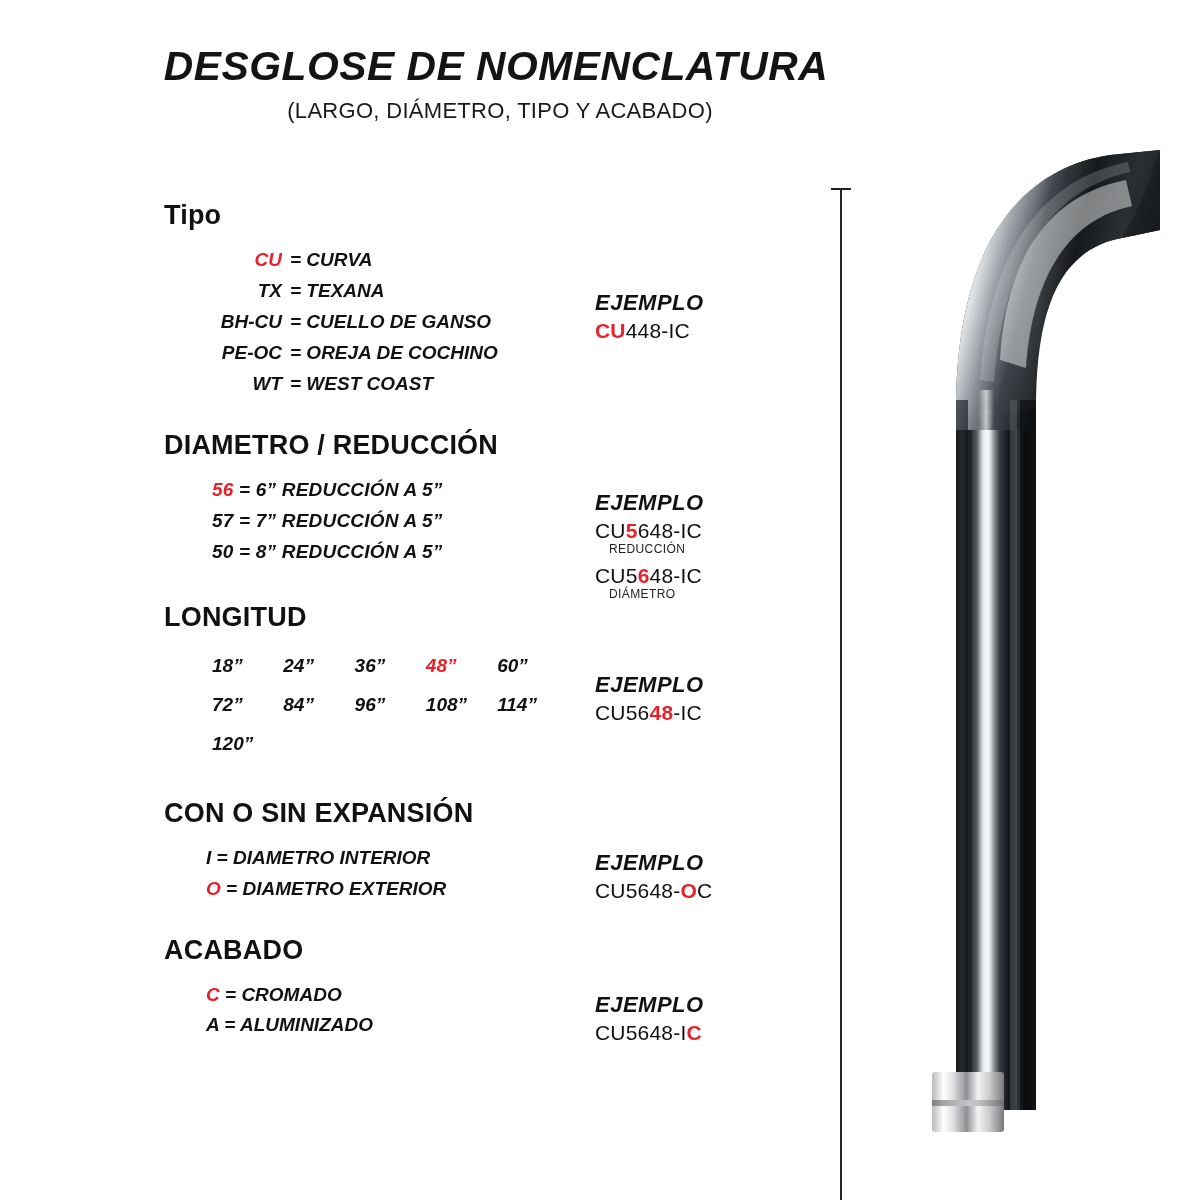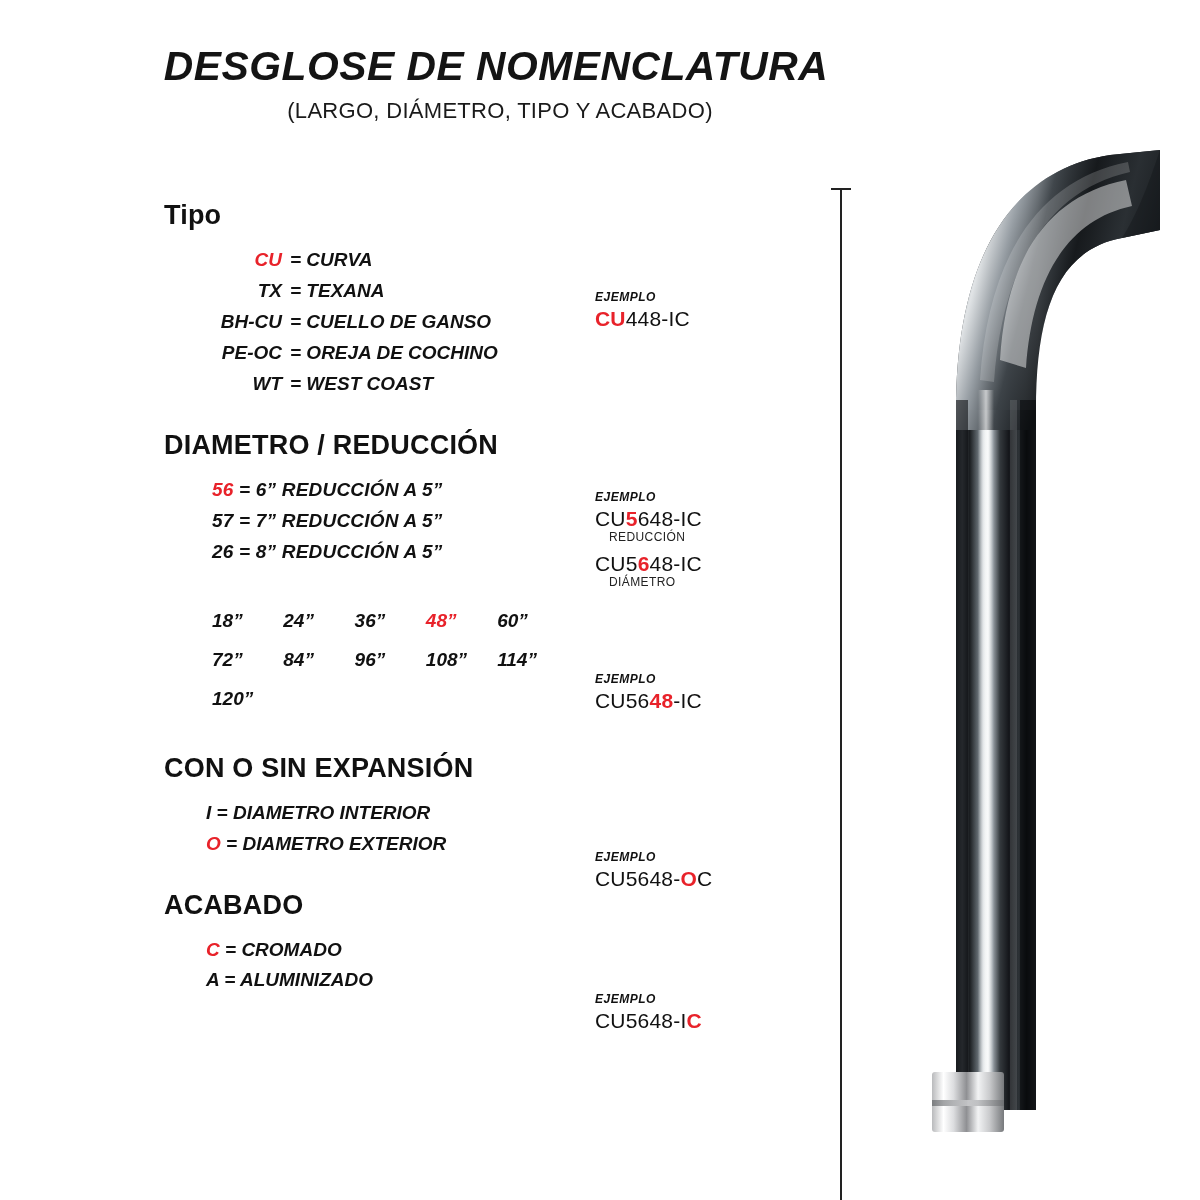--- a/index.html
+++ b/index.html
@@ -94,21 +94,21 @@
   
   .exp-rows { margin-left: 56px; }
   .acab-rows { margin-left: 56px; }
 
   
   .example {
     position: absolute;
     font-style: italic;
   }
   .ex-label {
-    font-size: 12px;
+    font-size: 22px;
     font-weight: bold;
     font-style: italic;
     letter-spacing: 0.5px;
     color: #111;
   }
   .ex-code {
     font-size: 21px;
     font-style: normal;
     font-weight: normal;
     color: #111;
@@ -214,27 +214,28 @@
       <div class="rows diam-rows">
         <div class="row">
           <span class="red">56</span>
           <span>= 6” REDUCCIÓN A 5”</span>
         </div>
         <div class="row">
           <span>57</span>
           <span>= 7” REDUCCIÓN A 5”</span>
         </div>
         <div class="row">
-          <span>26</span>
+          <span>50</span>
           <span>= 8” REDUCCIÓN A 5”</span>
         </div>
       </div>
     </div>
 
     <div class="section" style="margin-bottom:34px;">
+      <div class="sec-title">LONGITUD</div>
       <div class="long-rows">
         <div class="long-line">
           <span>18”</span>
           <span>24”</span>
           <span>36”</span>
           <span class="red">48”</span>
           <span>60”</span>
         </div>
         <div class="long-line">
           <span>72”</span>

